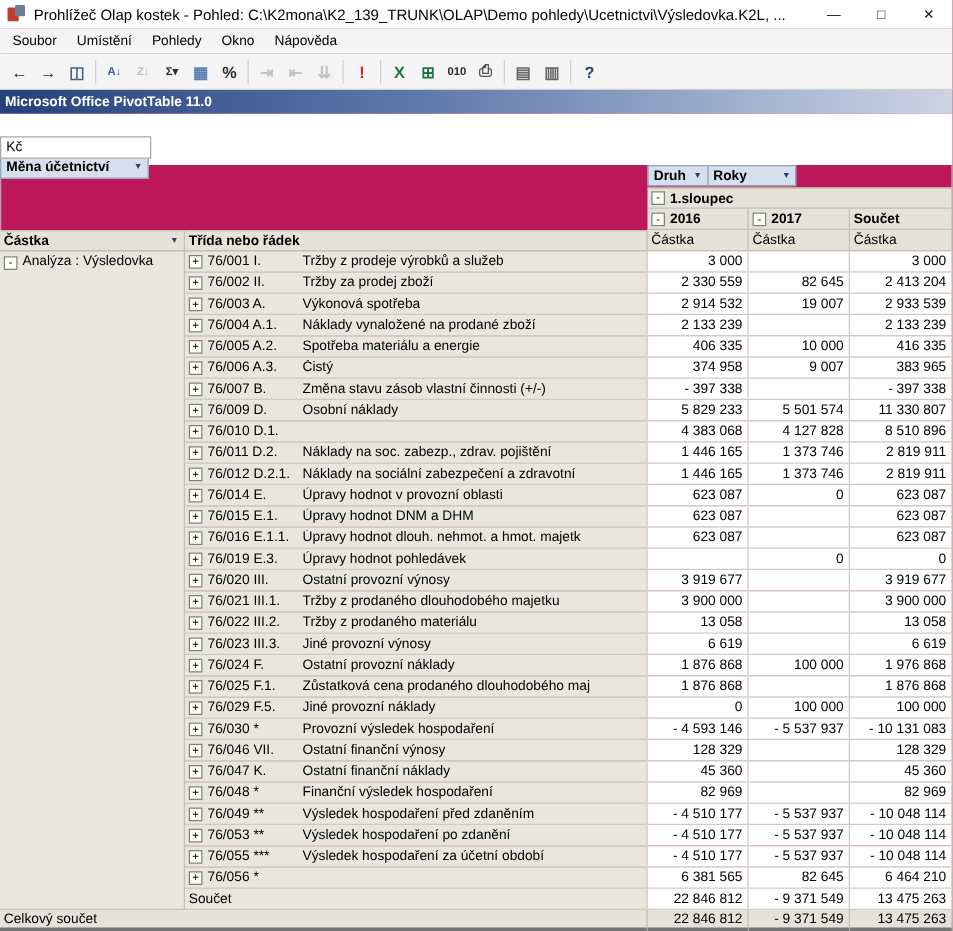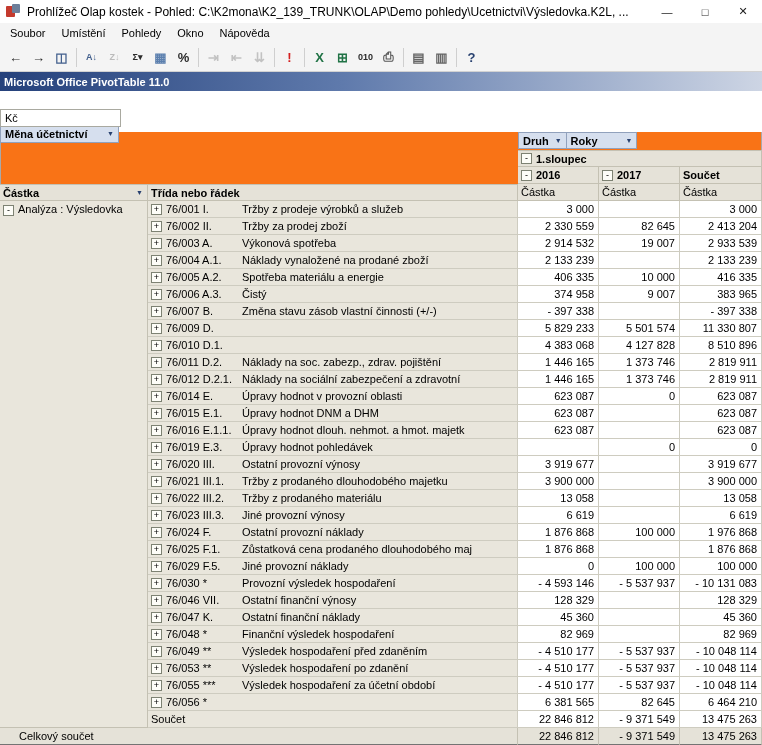--- a/index.html
+++ b/index.html
@@ -1,17 +1,17 @@
 <!DOCTYPE html>
 <html><head>
 <meta charset="utf-8">
 <style>
   html,body{margin:0;padding:0;background:#ffffff;}
   body{width:762px;height:745px;overflow:hidden;font-family:"Liberation Sans",sans-serif;font-size:11px;color:#000;}
-  .window{width:762px;height:745px;position:relative;background:#f97316;box-shadow:inset 0 0 0 1px #a9a9a9;overflow:hidden;}
+  .window{width:762px;height:745px;position:relative;background:#be185d;box-shadow:inset 0 0 0 1px #a9a9a9;overflow:hidden;}
 
   
   .titlebar{height:23px;display:flex;align-items:center;padding-left:6px;background:#fff;}
   .app-icon{width:15px;height:15px;flex-shrink:0;position:relative;}
   .app-icon .r1{position:absolute;left:0;top:2px;width:9px;height:11px;background:#c43a2e;border-radius:1px;}
   .app-icon .r2{position:absolute;left:6px;top:0;width:8px;height:9px;background:#6d7f9a;border-radius:1px;}
   .title-text{font-size:12px;margin-left:6px;flex:1;white-space:nowrap;overflow:hidden;}
   .win-btns{display:flex;height:23px;}
   .win-btn{width:38px;height:23px;display:flex;align-items:center;justify-content:center;font-size:11px;color:#222;}
 
@@ -61,21 +61,21 @@
   .rowarea{width:148px;flex-shrink:0;background:#e9e6dc;border-right:1px solid #c4c1b3;border-bottom:1px solid #c4c1b3;box-sizing:border-box;display:flex;align-items:flex-start;padding:2px 0 0 3px;overflow:hidden;white-space:nowrap;}
   .rows{display:flex;flex-direction:column;}
   .drow{display:flex;height:17px;}
   .dcell{box-sizing:border-box;border-right:1px solid #ceccc0;border-bottom:1px solid #ceccc0;display:flex;align-items:center;overflow:hidden;white-space:nowrap;}
   .dcell.label{width:370px;background:#e9e6dc;padding-left:3px;}
   .dcell.num{background:#fff;justify-content:flex-end;padding-right:4px;}
   .code{width:76px;flex-shrink:0;display:inline-block;}
   .desc{flex:1;overflow:hidden;}
 
   .grand{height:18px;}
-  .gcell{background:#e5e2d8;border-right:1px solid #c4c1b3;border-bottom:2px solid #737373;box-sizing:border-box;display:flex;align-items:center;padding-left:19px;overflow:hidden;white-space:nowrap;}
+  .gcell{background:#e5e2d8;border-right:1px solid #c4c1b3;border-bottom:4px solid #737373;box-sizing:border-box;display:flex;align-items:center;padding-left:3px;overflow:hidden;white-space:nowrap;}
   .gcell.num{justify-content:flex-end;padding-right:4px;}
 </style>
 </head>
 <body>
 
 <div class="window">
 
   <div class="titlebar">
     <span class="app-icon">
         <span class="r1"></span>
@@ -260,20 +260,21 @@
               <span class="desc">Změna stavu zásob vlastní činnosti (+/-)</span>
             </div>
             <div class="dcell num w81">- 397 338</div>
             <div class="dcell num w81"></div>
             <div class="dcell num w82">- 397 338</div>
           </div>
           <div class="drow">
             <div class="dcell label">
               <span class="xbox">+</span>
               <span class="code">76/009 D.</span>
+              <span class="desc">Osobní náklady</span>
             </div>
             <div class="dcell num w81">5 829 233</div>
             <div class="dcell num w81">5 501 574</div>
             <div class="dcell num w82">11 330 807</div>
           </div>
           <div class="drow">
             <div class="dcell label">
               <span class="xbox">+</span>
               <span class="code">76/010 D.1.</span>
             </div>

